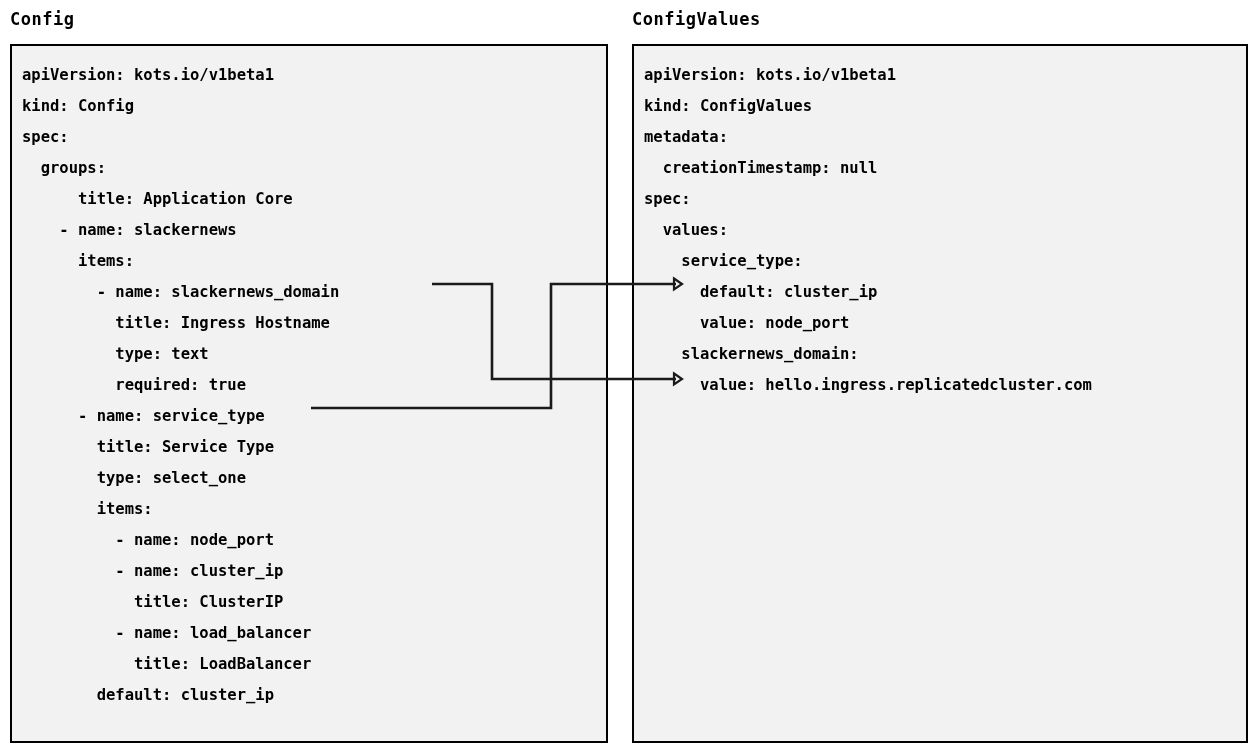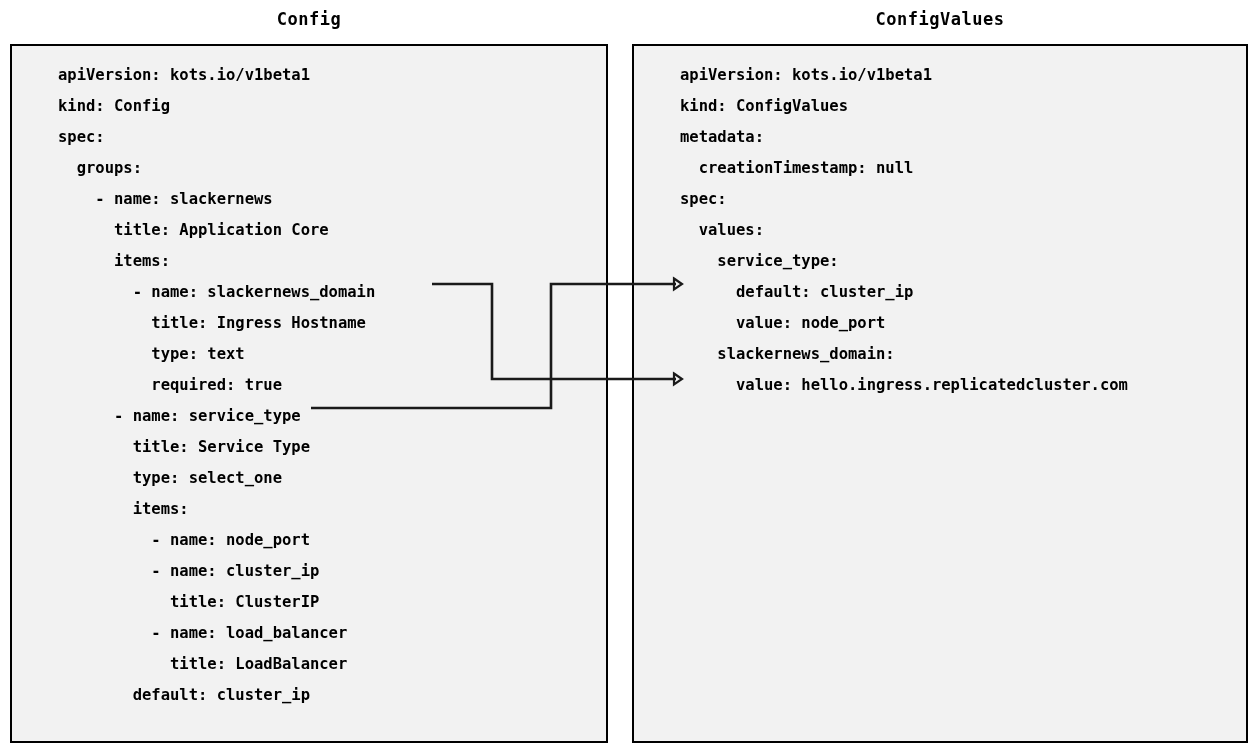--- a/index.html
+++ b/index.html
@@ -19,21 +19,20 @@
     left: 0; top: 0;
     width: 1258px;
     height: 756px;
   }
   .panel-title {
     position: absolute;
     font-family: "DejaVu Sans Mono", "Liberation Mono", monospace;
     font-size: 17px;
     font-weight: bold;
     color: #000000;
-    text-align: center;
     letter-spacing: 0.5px;
     white-space: nowrap;
   }
   #config-title {
     left: 10px;
     top: 9px;
     width: 598px;
   }
   #configvalues-title {
     left: 632px;
@@ -56,21 +55,20 @@
     left: 632px;
     top: 44px;
     width: 616px;
     height: 699px;
   }
   .yaml-block {
     position: absolute;
     top: 14px;
     left: 10px;
     right: 18px;
-    margin-left: 36px;
   }
   .yaml-line {
     font-family: "DejaVu Sans Mono", "Liberation Mono", monospace;
     font-size: 15.5px;
     font-weight: bold;
     color: #000000;
     height: 31px;
     line-height: 31px;
     white-space: pre;
     letter-spacing: 0px;
@@ -89,22 +87,22 @@
 <div class="stage">
 
   <div class="panel-title" id="config-title">Config</div>
 
   <div class="panel" id="config-panel">
     <div class="yaml-block" id="config-yaml">
         <div class="yaml-line">apiVersion: kots.io/v1beta1</div>
         <div class="yaml-line">kind: Config</div>
         <div class="yaml-line">spec:</div>
         <div class="yaml-line">  groups:</div>
+        <div class="yaml-line">      title: Application Core</div>
         <div class="yaml-line">    - name: slackernews</div>
-        <div class="yaml-line">      title: Application Core</div>
         <div class="yaml-line">      items:</div>
         <div class="yaml-line">        - name: slackernews_domain</div>
         <div class="yaml-line">          title: Ingress Hostname</div>
         <div class="yaml-line">          type: text</div>
         <div class="yaml-line">          required: true</div>
         <div class="yaml-line">      - name: service_type</div>
         <div class="yaml-line">        title: Service Type</div>
         <div class="yaml-line">        type: select_one</div>
         <div class="yaml-line">        items:</div>
         <div class="yaml-line">          - name: node_port</div>

